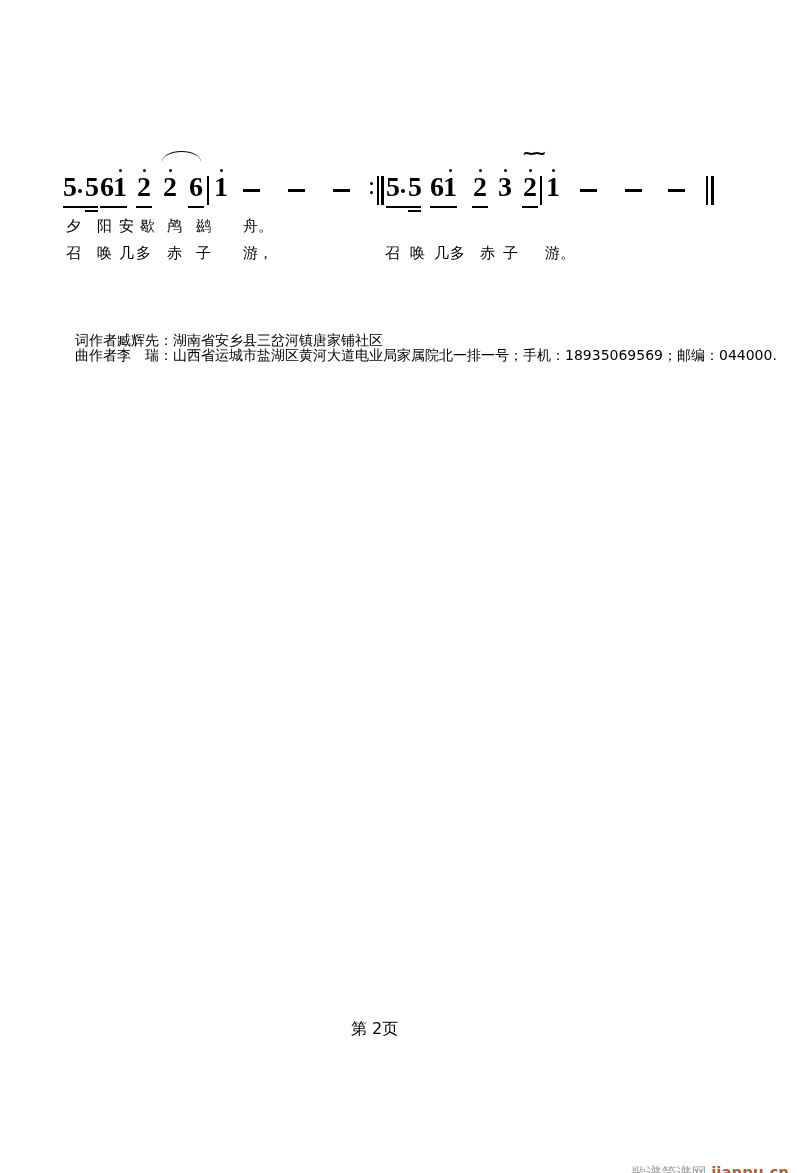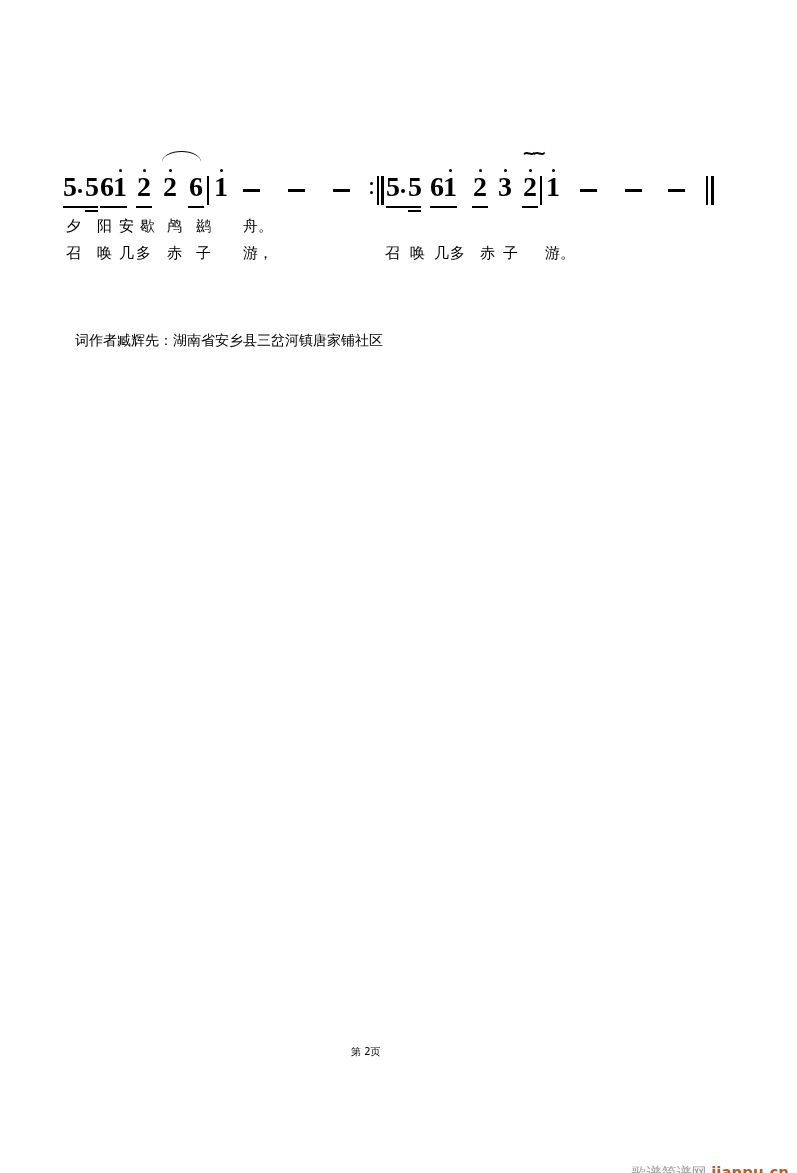--- a/index.html
+++ b/index.html
@@ -19,21 +19,21 @@
         border-radius:50%/100% 100% 0 0;}
   .mordent{position:absolute;top:146px;font-weight:bold;font-size:17px;letter-spacing:-4px;
         line-height:14px;font-family:"DejaVu Sans",sans-serif;}
   
   .lyr{position:absolute;font-size:15px;line-height:17px;white-space:pre;color:#000;}
   
   .credit{position:absolute;left:75px;font-size:14px;line-height:16px;color:#000;white-space:pre;}
   #credit-lyricist{top:332px;}
   #credit-composer{top:347px;}
   
-  #page-number{position:absolute;left:351px;top:1019px;font-size:10px;color:#000;margin-top:26px;}
+  #page-number{position:absolute;left:351px;top:1019px;font-size:16px;color:#000;}
   #watermark{position:absolute;right:8px;top:1146px;font-size:15px;white-space:pre;}
 </style>
 </head>
 <body>
 
 <div id="page">
 
   <div style="position:absolute;left:0;top:0;width:797px;height:280px;">
       <div class="note" style="left: 63px;">5</div>
       <div class="adot" style="left: 78px;"></div>
@@ -109,20 +109,21 @@
       <div class="lyr" style="left: 410px; top: 245px;">唤</div>
       <div class="lyr" style="left: 434px; top: 245px;">几</div>
       <div class="lyr" style="left: 450px; top: 245px;">多</div>
       <div class="lyr" style="left: 480px; top: 245px;">赤</div>
       <div class="lyr" style="left: 503px; top: 245px;">子</div>
       <div class="lyr" style="left: 545px; top: 245px;">游。</div>
     </div>
 
   <div id="credit-lyricist" class="credit">词作者臧辉先：湖南省安乡县三岔河镇唐家铺社区</div>
 
+  <div id="credit-composer" class="credit">曲作者李　瑞：山西省运城市盐湖区黄河大道电业局家属院北一排一号；手机：18935069569；邮编：044000.</div>
 
   <div id="page-number">第 2页</div>
 
   <div id="watermark">
     <span style="color: rgb(154, 154, 154);">歌谱简谱网 </span><span style="color: rgb(192, 90, 42); font-weight: bold;">jianpu.cn</span>
   </div>
 
 </div>
 
 </body></html>

